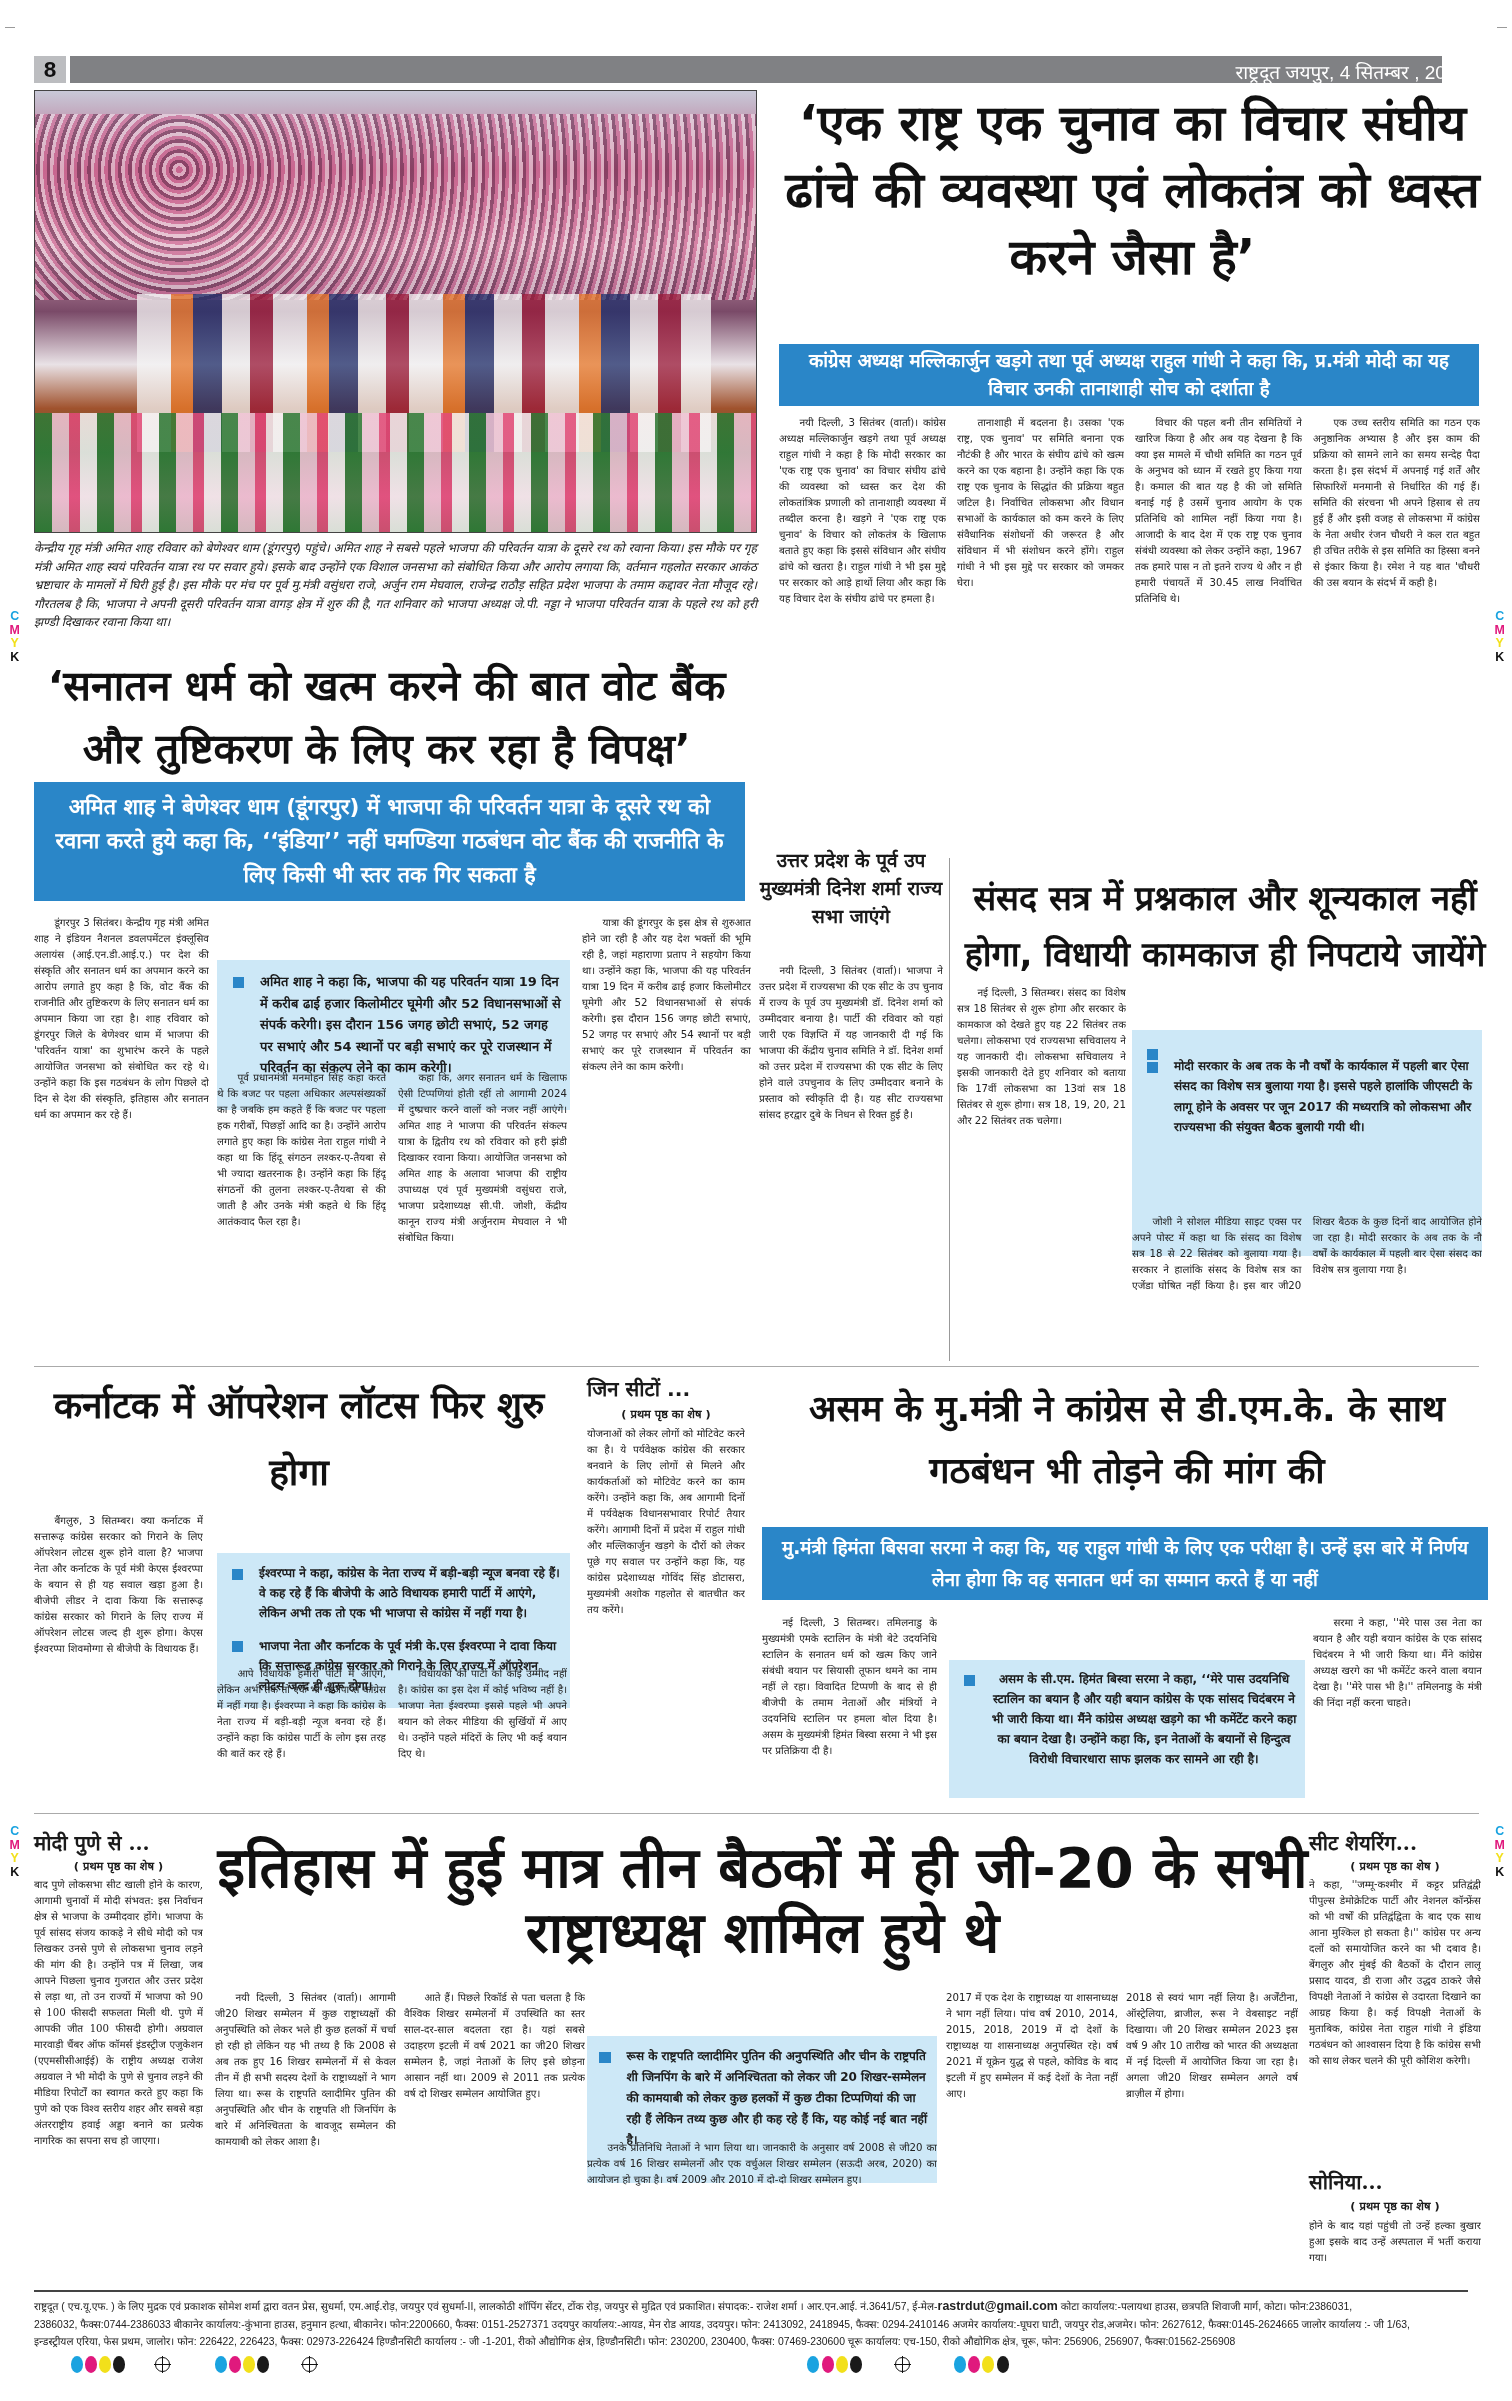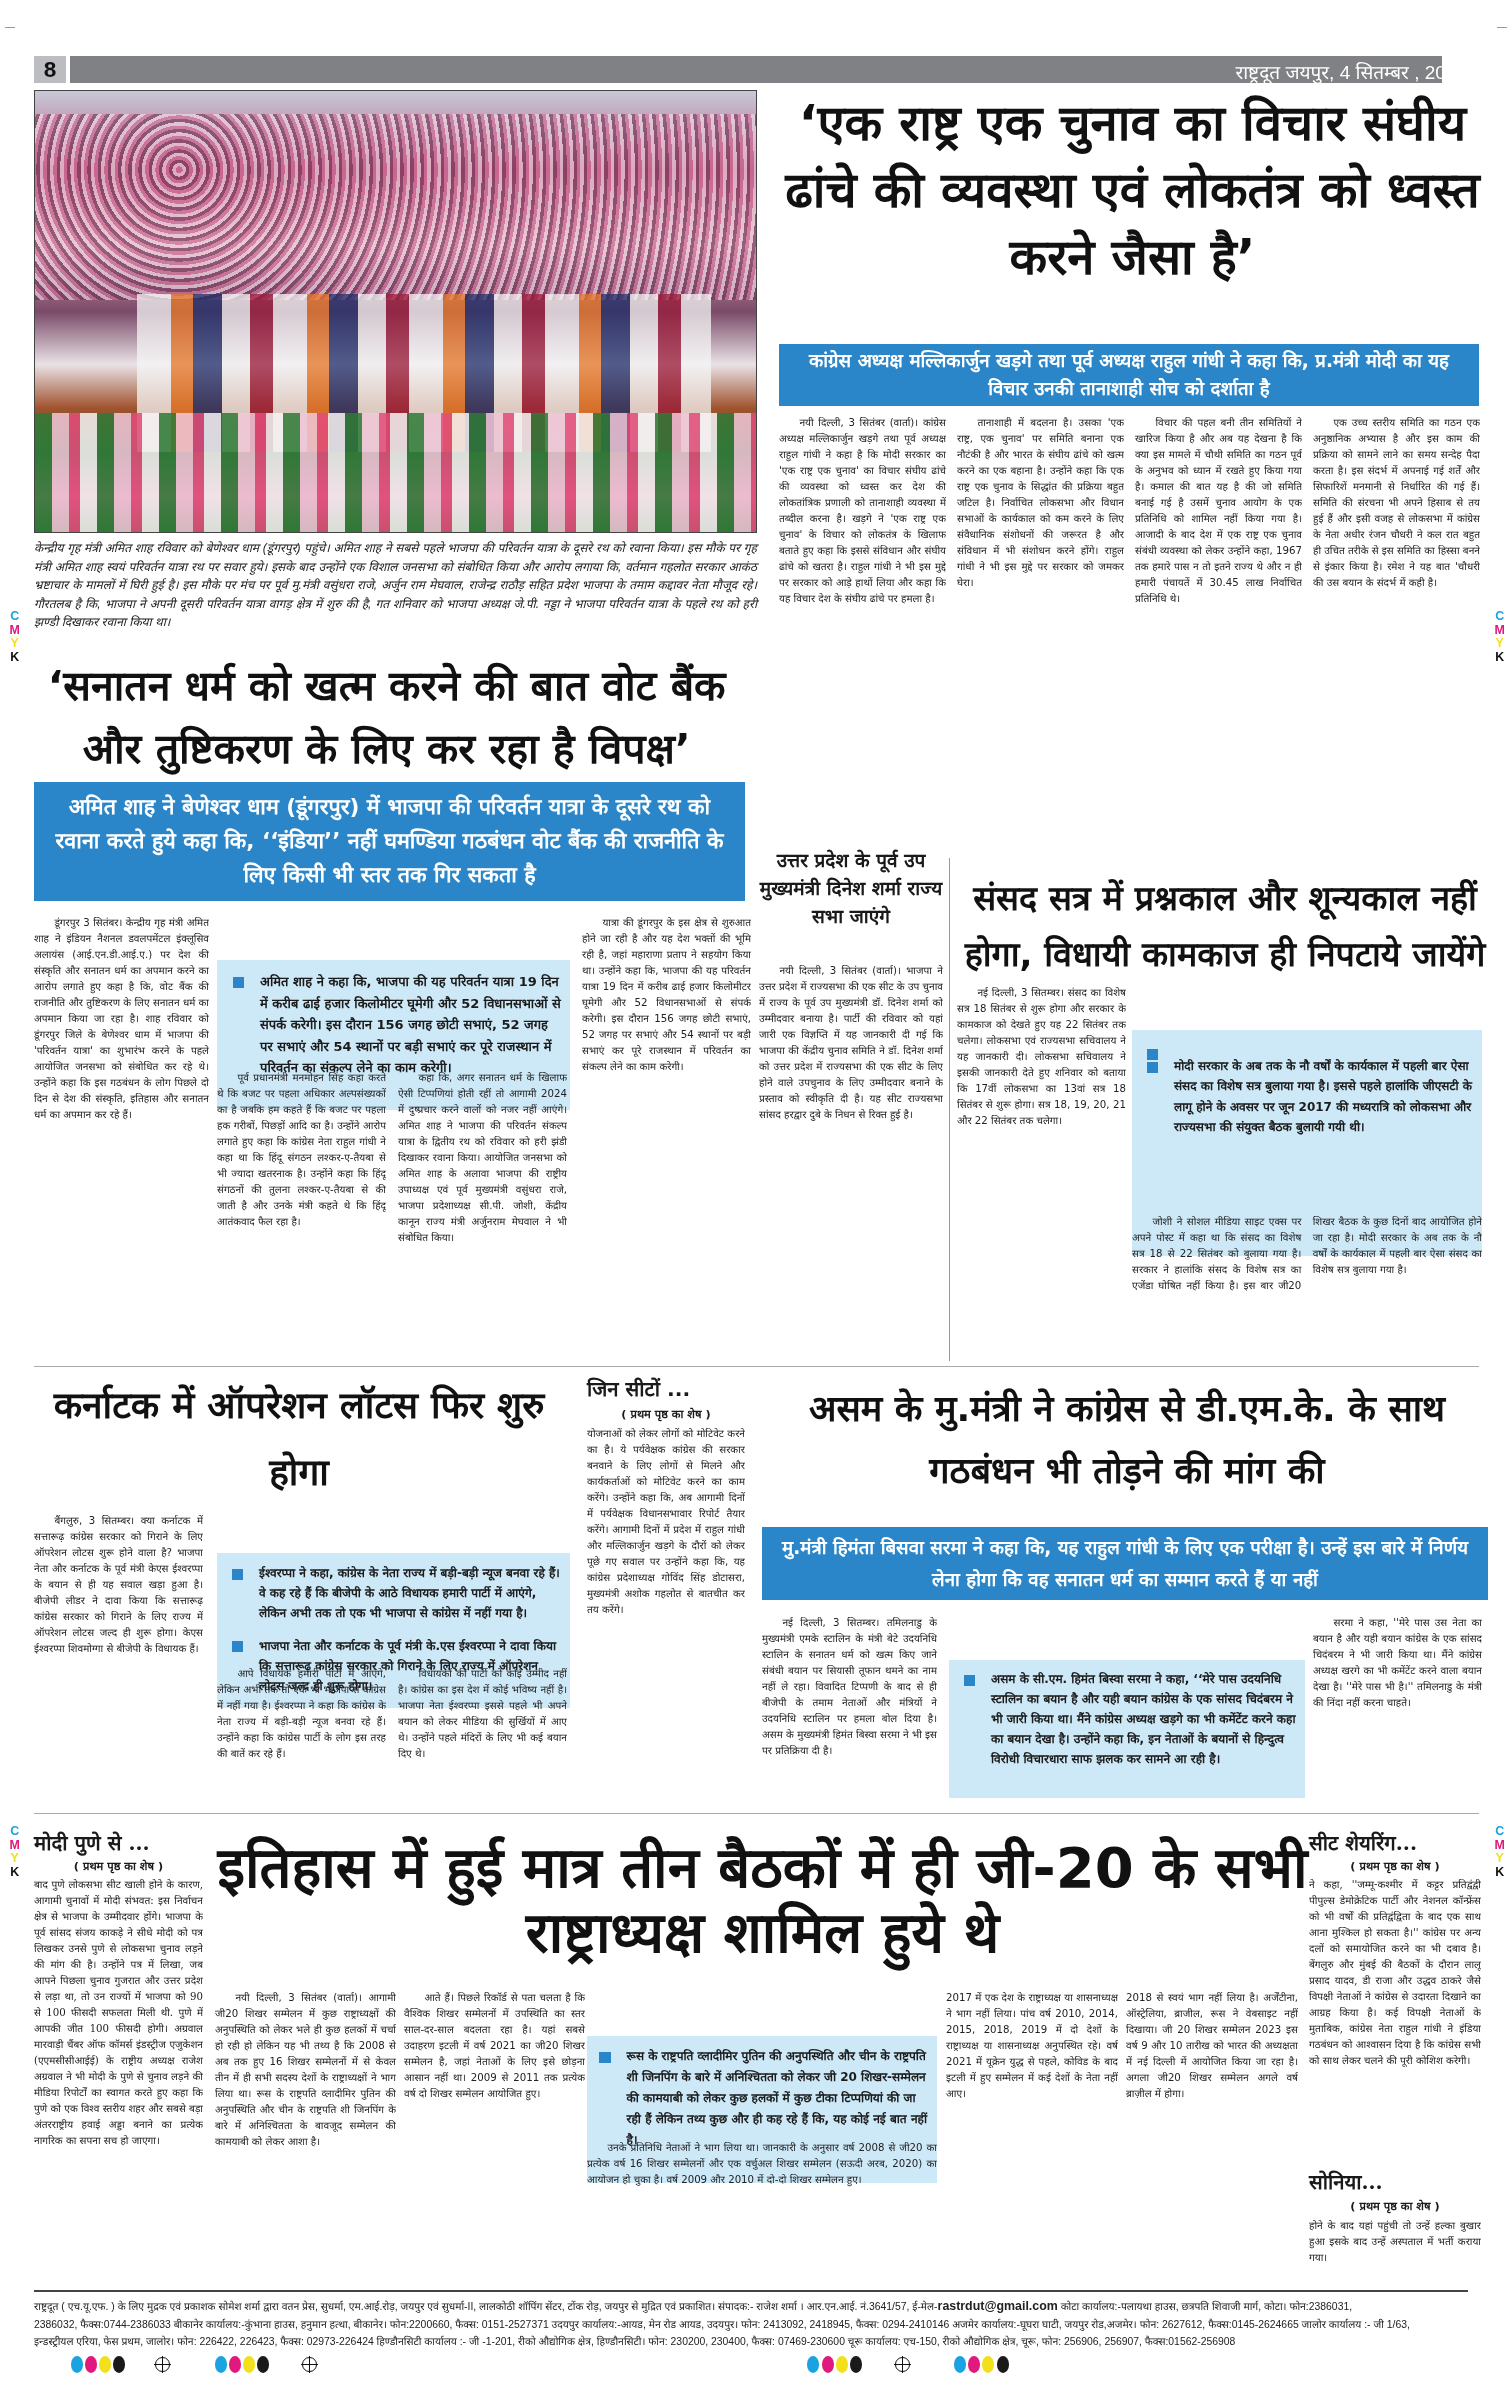--- a/index.html
+++ b/index.html
@@ -132,21 +132,21 @@
 <div class="abs shesh" style="left:587px;top:1406px;width:158px;">( प्रथम पृष्ठ का शेष )</div>
 <div class="col" style="left:587px;top:1426px;width:158px;height:375px;">
     <p style="text-indent:0">योजनाओं को लेकर लोगों को मोटिवेट करने का है। ये पर्यवेक्षक कांग्रेस की सरकार बनवाने के लिए लोगों से मिलने और कार्यकर्ताओं को मोटिवेट करने का काम करेंगे। उन्होंने कहा कि, अब आगामी दिनों में पर्यवेक्षक विधानसभावार रिपोर्ट तैयार करेंगे। आगामी दिनों में प्रदेश में राहुल गांधी और मल्लिकार्जुन खड़गे के दौरों को लेकर पूछे गए सवाल पर उन्होंने कहा कि, यह कांग्रेस प्रदेशाध्यक्ष गोविंद सिंह डोटासरा, मुख्यमंत्री अशोक गहलोत से बातचीत कर तय करेंगे।</p>
   </div>
 
 <div class="abs hl" style="left:757px;top:1378px;width:740px;font-size:36px;line-height:62px;">असम के मु.मंत्री ने कांग्रेस से डी.एम.के. के साथ गठबंधन भी तोड़ने की मांग की</div>
 <div class="abs blue" style="left:762px;top:1527px;width:726px;height:73px;padding:4.5px 8px;font-size:18.6px;line-height:32px;">मु.मंत्री हिमंता बिसवा सरमा ने कहा कि, यह राहुल गांधी के लिए एक परीक्षा है। उन्हें इस बारे में निर्णय लेना होगा कि वह सनातन धर्म का सम्मान करते हैं या नहीं</div>
 <div class="col" style="left:762px;top:1615px;width:175px;height:186px;">
     <p>नई दिल्ली, 3 सितम्बर। तमिलनाडु के मुख्यमंत्री एमके स्टालिन के मंत्री बेटे उदयनिधि स्टालिन के सनातन धर्म को खत्म किए जाने संबंधी बयान पर सियासी तूफान थमने का नाम नहीं ले रहा। विवादित टिप्पणी के बाद से ही बीजेपी के तमाम नेताओं और मंत्रियों ने उदयनिधि स्टालिन पर हमला बोल दिया है। असम के मुख्यमंत्री हिमंत बिस्वा सरमा ने भी इस पर प्रतिक्रिया दी है।</p>
   </div>
-<div class="abs lblue" style="left:949px;top:1612px;width:356px;height:138px;padding:9px 8px;">
+<div class="abs lblue" style="left:949px;top:1612px;width:356px;height:138px;padding:9px 8px;text-align:center;">
   <div class="bullet" style="font-size:12px;line-height:20px;"><span class="sq"></span><span>असम के सी.एम. हिमंत बिस्वा सरमा ने कहा, ‘‘मेरे पास उदयनिधि स्टालिन का बयान है और यही बयान कांग्रेस के एक सांसद चिदंबरम ने भी जारी किया था। मैंने कांग्रेस अध्यक्ष खड़गे का भी कमेंटेंट करने कहा का बयान देखा है। उन्होंने कहा कि, इन नेताओं के बयानों से हिन्दुत्व विरोधी विचारधारा साफ झलक कर सामने आ रही है।</span></div>
 </div>
 <div class="col" style="left:1313px;top:1615px;width:169px;height:186px;">
     <p>सरमा ने कहा, ''मेरे पास उस नेता का बयान है और यही बयान कांग्रेस के एक सांसद चिदंबरम ने भी जारी किया था। मैंने कांग्रेस अध्यक्ष खरगे का भी कमेंटेंट करने वाला बयान देखा है। ''मेरे पास भी है।'' तमिलनाडु के मंत्री की निंदा नहीं करना चाहते।</p>
   </div>
 
 <div class="hrule" style="left:34px;top:1813px;width:1445px;height:0.6px;background:#aaa;"></div>
 
 <div class="abs" style="left:34px;top:1829px;width:169px;font:bold 20.3px/28px 'DejaVu Serif',serif;">मोदी पुणे से ...</div>
 <div class="abs shesh" style="left:34px;top:1858px;width:169px;">( प्रथम पृष्ठ का शेष )</div>

